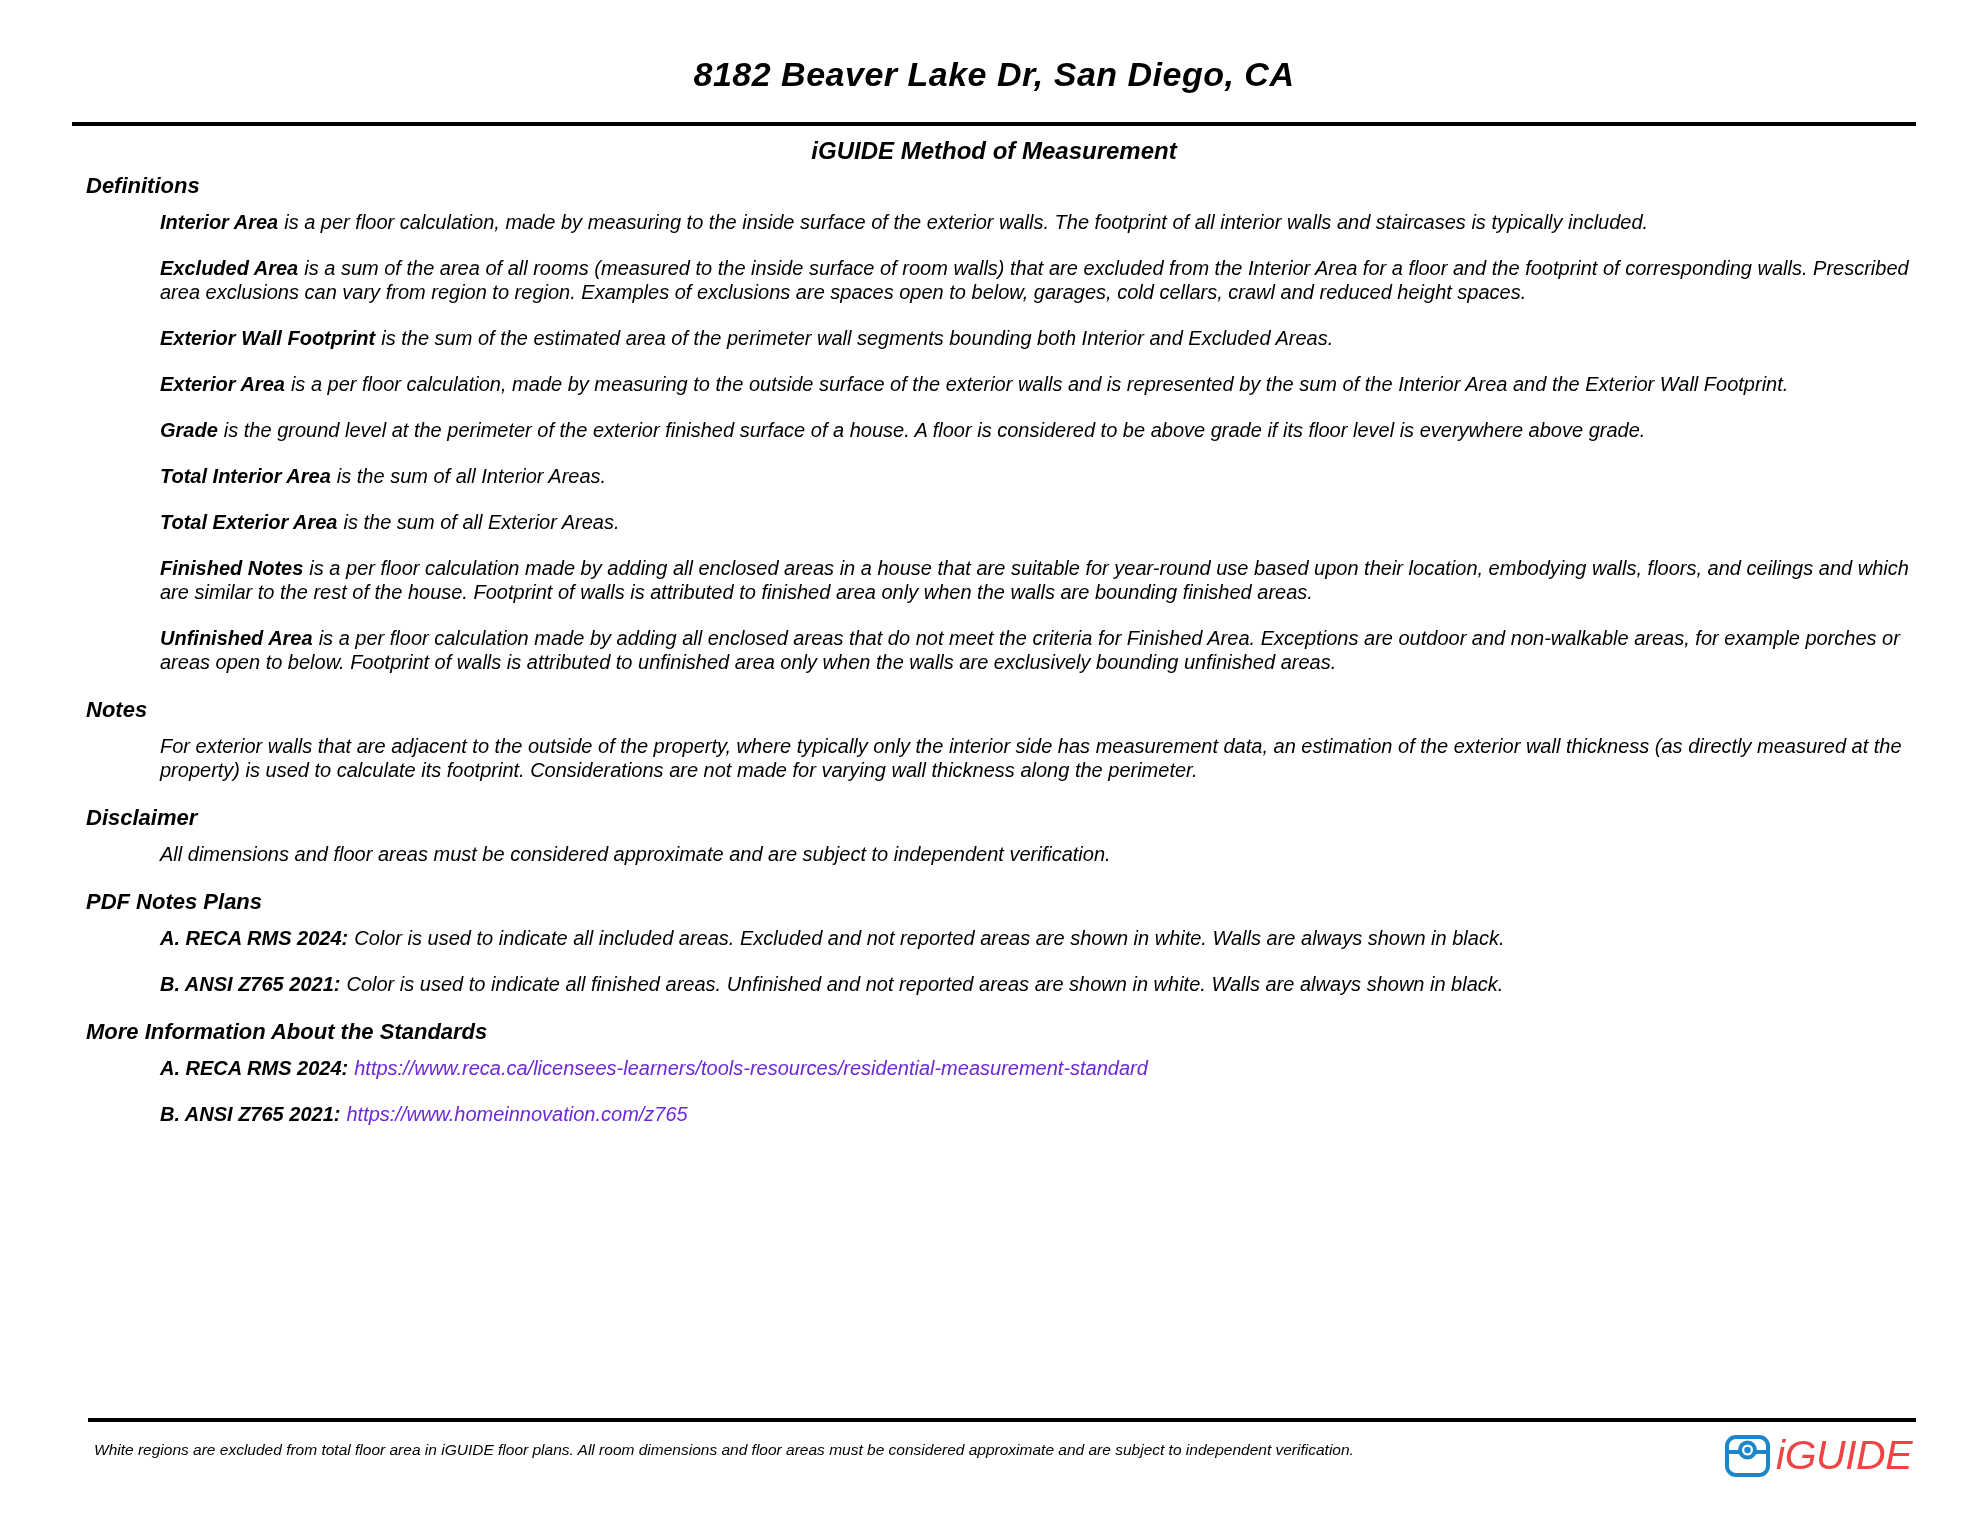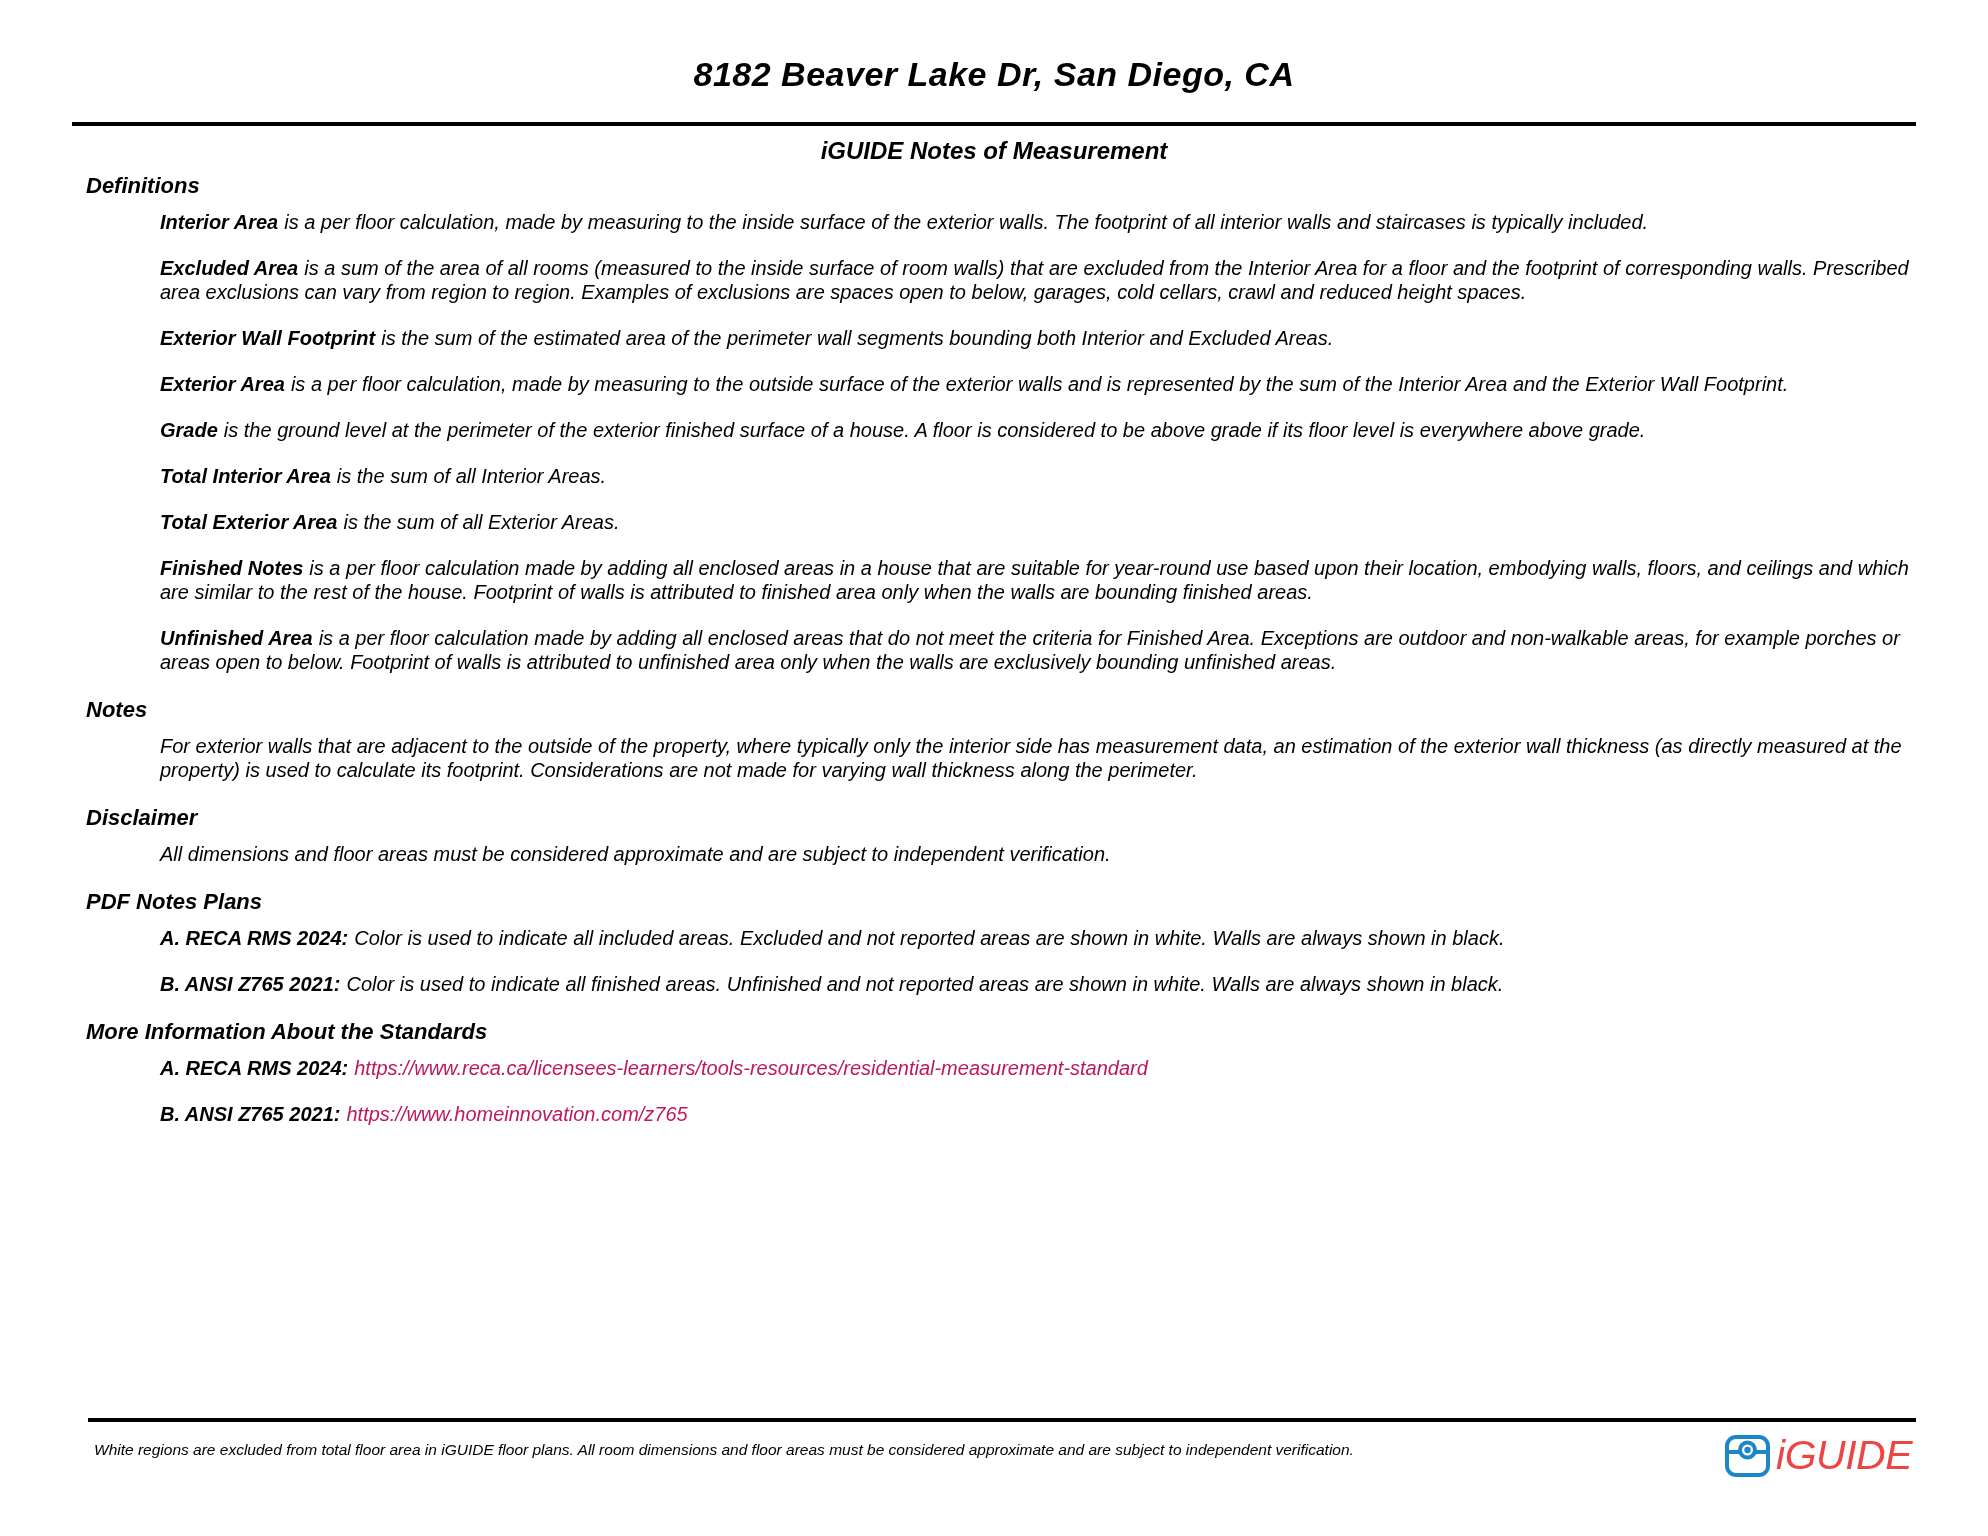--- a/index.html
+++ b/index.html
@@ -52,21 +52,21 @@
   .para {
     margin: 0 0 22px 74px;
     font-size: 20px;
     line-height: 24px;
   }
   .term {
     font-weight: bold;
     margin-right: 6px;
   }
   .url {
-    color: #be185d;
+    color: #6d28d9;
     text-decoration: none;
   }
   
   .footer {
     position: absolute;
     left: 16px;
     right: 0;
     top: 1408px;
     margin-top: 10px;
   }
@@ -98,21 +98,21 @@
     letter-spacing: -0.5px;
   }
 </style>
 </head>
 <body>
 
 <div class="page">
 
   <h1 class="doc-title">8182 Beaver Lake Dr, San Diego, CA</h1>
   <div class="rule"></div>
-  <h2 class="doc-subtitle">iGUIDE Notes of Measurement</h2>
+  <h2 class="doc-subtitle">iGUIDE Method of Measurement</h2>
 
   <div class="content">
 
     <h3 class="section-heading">Definitions</h3>
 
     <p class="para"><span class="term">Interior Area</span><span>is a per floor calculation, made by measuring to the inside surface of the exterior walls. The footprint of all interior walls and staircases is typically included.</span></p>
 
     <p class="para"><span class="term">Excluded Area</span><span>is a sum of the area of all rooms (measured to the inside surface of room walls) that are excluded from the Interior Area for a floor and the footprint of corresponding walls. Prescribed area exclusions can vary from region to region. Examples of exclusions are spaces open to below, garages, cold cellars, crawl and reduced height spaces.</span></p>
 
     <p class="para"><span class="term">Exterior Wall Footprint</span><span>is the sum of the estimated area of the perimeter wall segments bounding both Interior and Excluded Areas.</span></p>

